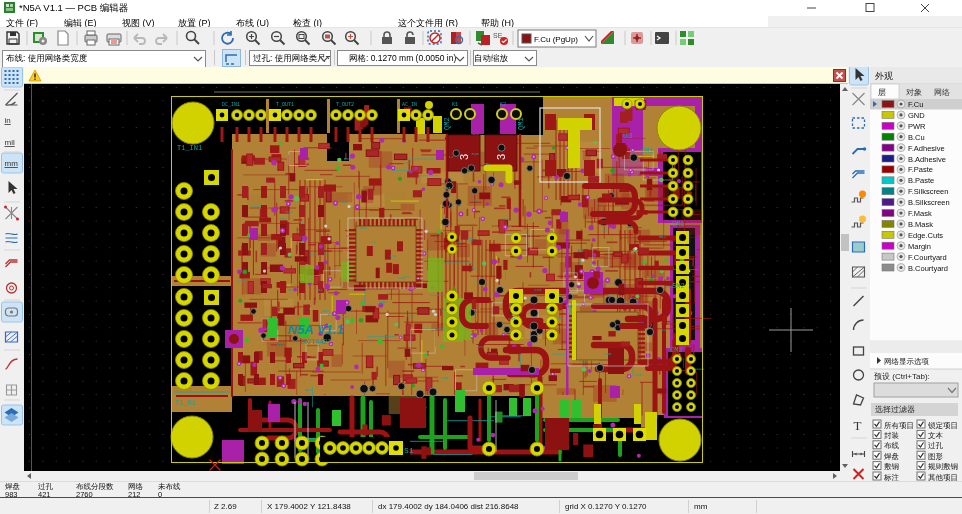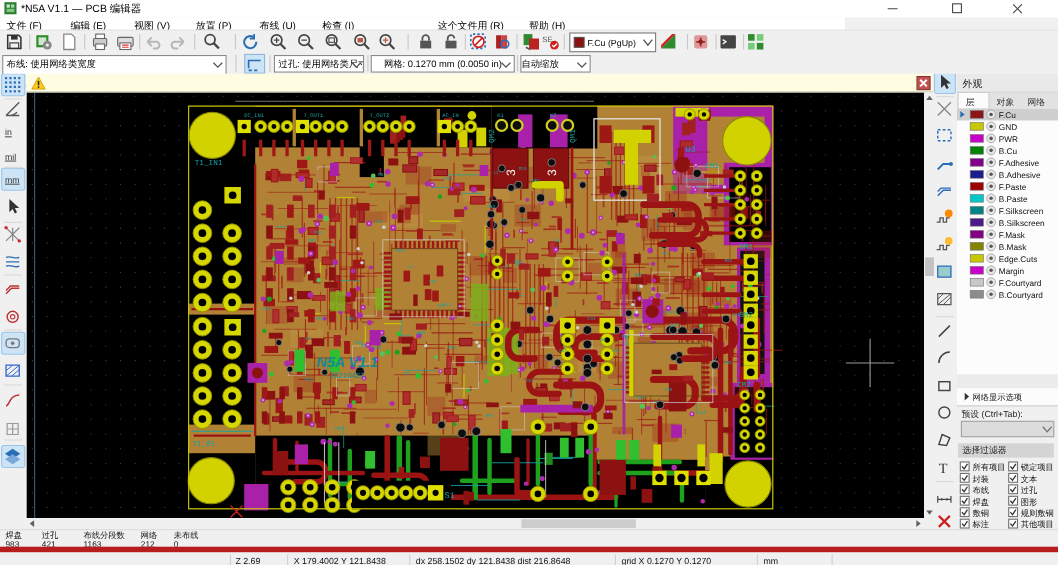--- a/index.html
+++ b/index.html
@@ -2319,30 +2319,30 @@
     <path d="M809,2 l4,3 l-4,3 z" fill="#606060"></path>
     <rect x="450" y="1" width="104" height="8" fill="#cdcdcd"></rect>
   </svg>
 
 <div class="abs" style="left:0;top:481px;width:962px;height:16px;background:#f0f0f0;border-top:1px solid #dcdcdc;font-size:7.5px;color:#111">
  <span style="position:absolute;left:5px;top:0">焊盘</span>
     <span style="position:absolute;left:5px;top:8px">983</span>
  <span style="position:absolute;left:38px;top:0">过孔</span>
     <span style="position:absolute;left:38px;top:8px">421</span>
  <span style="position:absolute;left:76px;top:0">布线分段数</span>
-    <span style="position:absolute;left:76px;top:8px">1163</span>
+    <span style="position:absolute;left:76px;top:8px">2760</span>
  <span style="position:absolute;left:128px;top:0">网络</span>
     <span style="position:absolute;left:128px;top:8px">212</span>
  <span style="position:absolute;left:158px;top:0">未布线</span>
     <span style="position:absolute;left:158px;top:8px">0</span>
 </div>
-<div class="abs" style="left:0;top:497px;width:962px;height:17px;background:#f0f0f0;border-top:5px solid #b91c1c;font-size:8px;color:#111">
+<div class="abs" style="left:0;top:497px;width:962px;height:17px;background:#f0f0f0;border-top:1px solid #b91c1c;font-size:8px;color:#111">
  <span style="position:absolute;left:214px;top:4px">Z 2.69</span>
  <span style="position:absolute;left:267px;top:4px">X 179.4002  Y 121.8438</span>
- <span style="position:absolute;left:378px;top:4px">dx 258.1502  dy 121.8438  dist 216.8648</span>
+ <span style="position:absolute;left:378px;top:4px">dx 179.4002  dy 184.0406  dist 216.8648</span>
  <span style="position:absolute;left:565px;top:4px">grid X 0.1270  Y 0.1270</span>
  <span style="position:absolute;left:694px;top:4px">mm</span>
  <div class="abs" style="left:209px;top:2px;width:1px;height:13px;background:#d0d0d0"></div>
  <div class="abs" style="left:261px;top:2px;width:1px;height:13px;background:#d0d0d0"></div>
  <div class="abs" style="left:372px;top:2px;width:1px;height:13px;background:#d0d0d0"></div>
  <div class="abs" style="left:559px;top:2px;width:1px;height:13px;background:#d0d0d0"></div>
  <div class="abs" style="left:688px;top:2px;width:1px;height:13px;background:#d0d0d0"></div>
  <div class="abs" style="left:756px;top:2px;width:1px;height:13px;background:#d0d0d0"></div>
 </div>
 </body></html>

